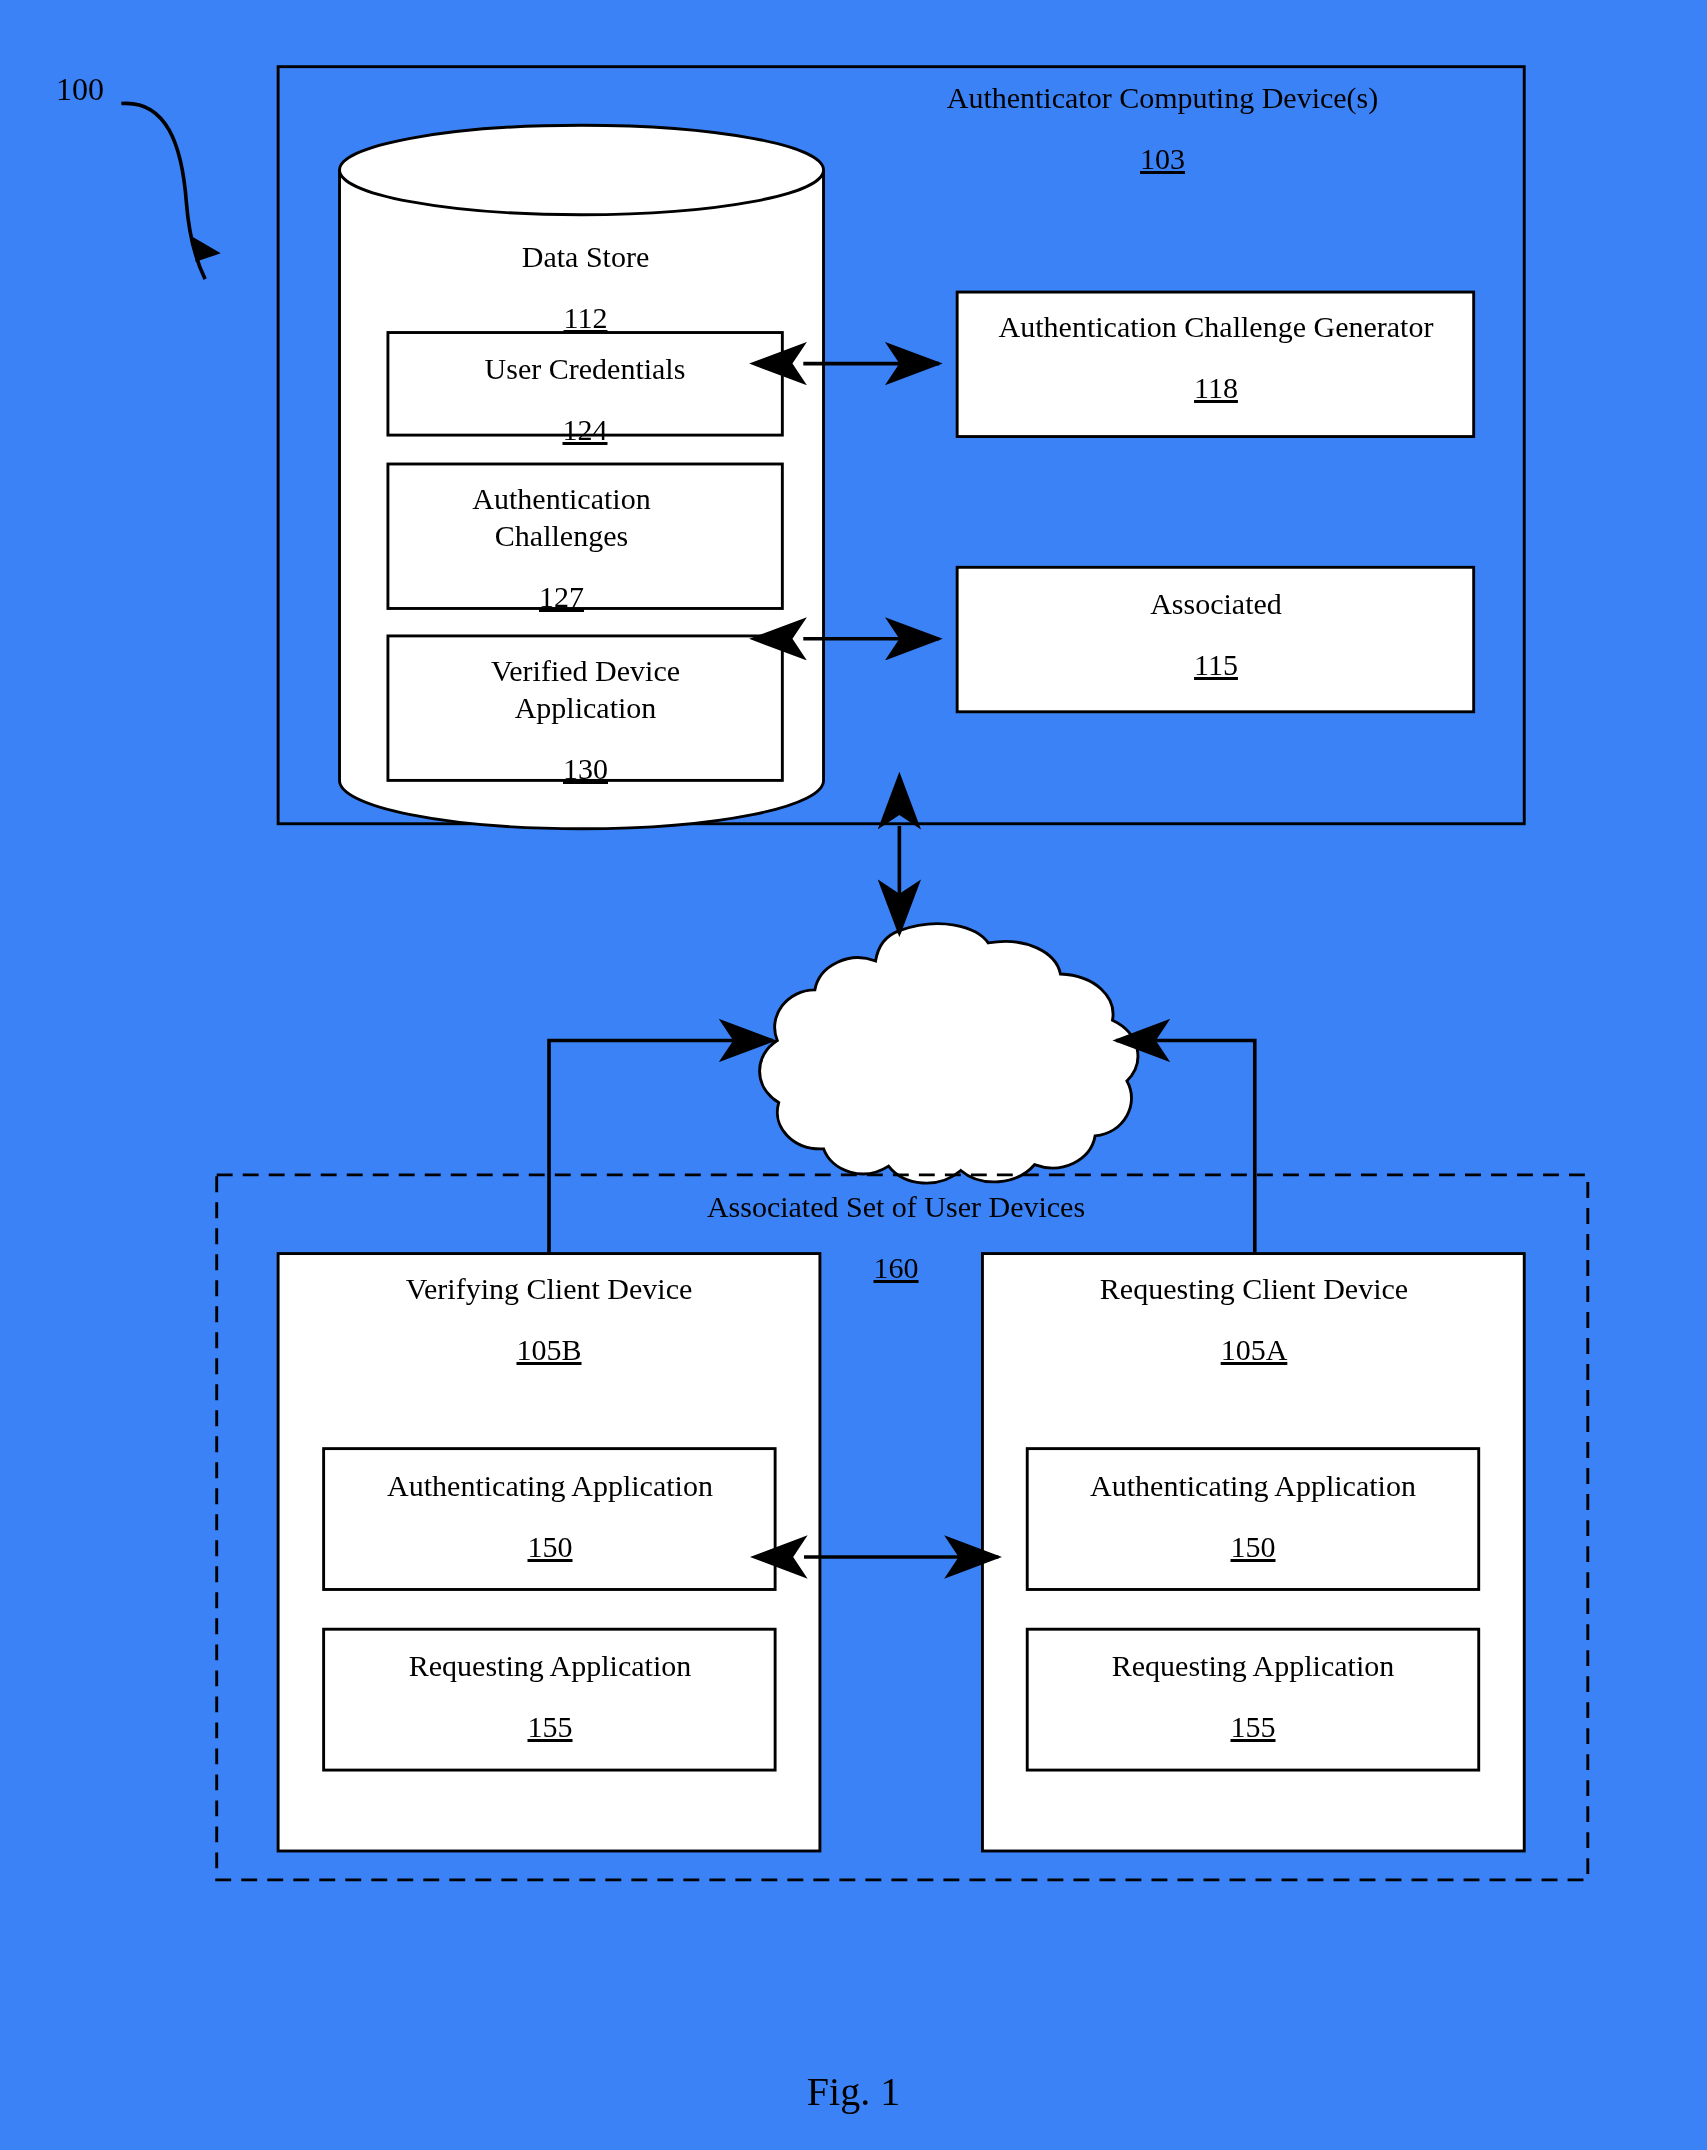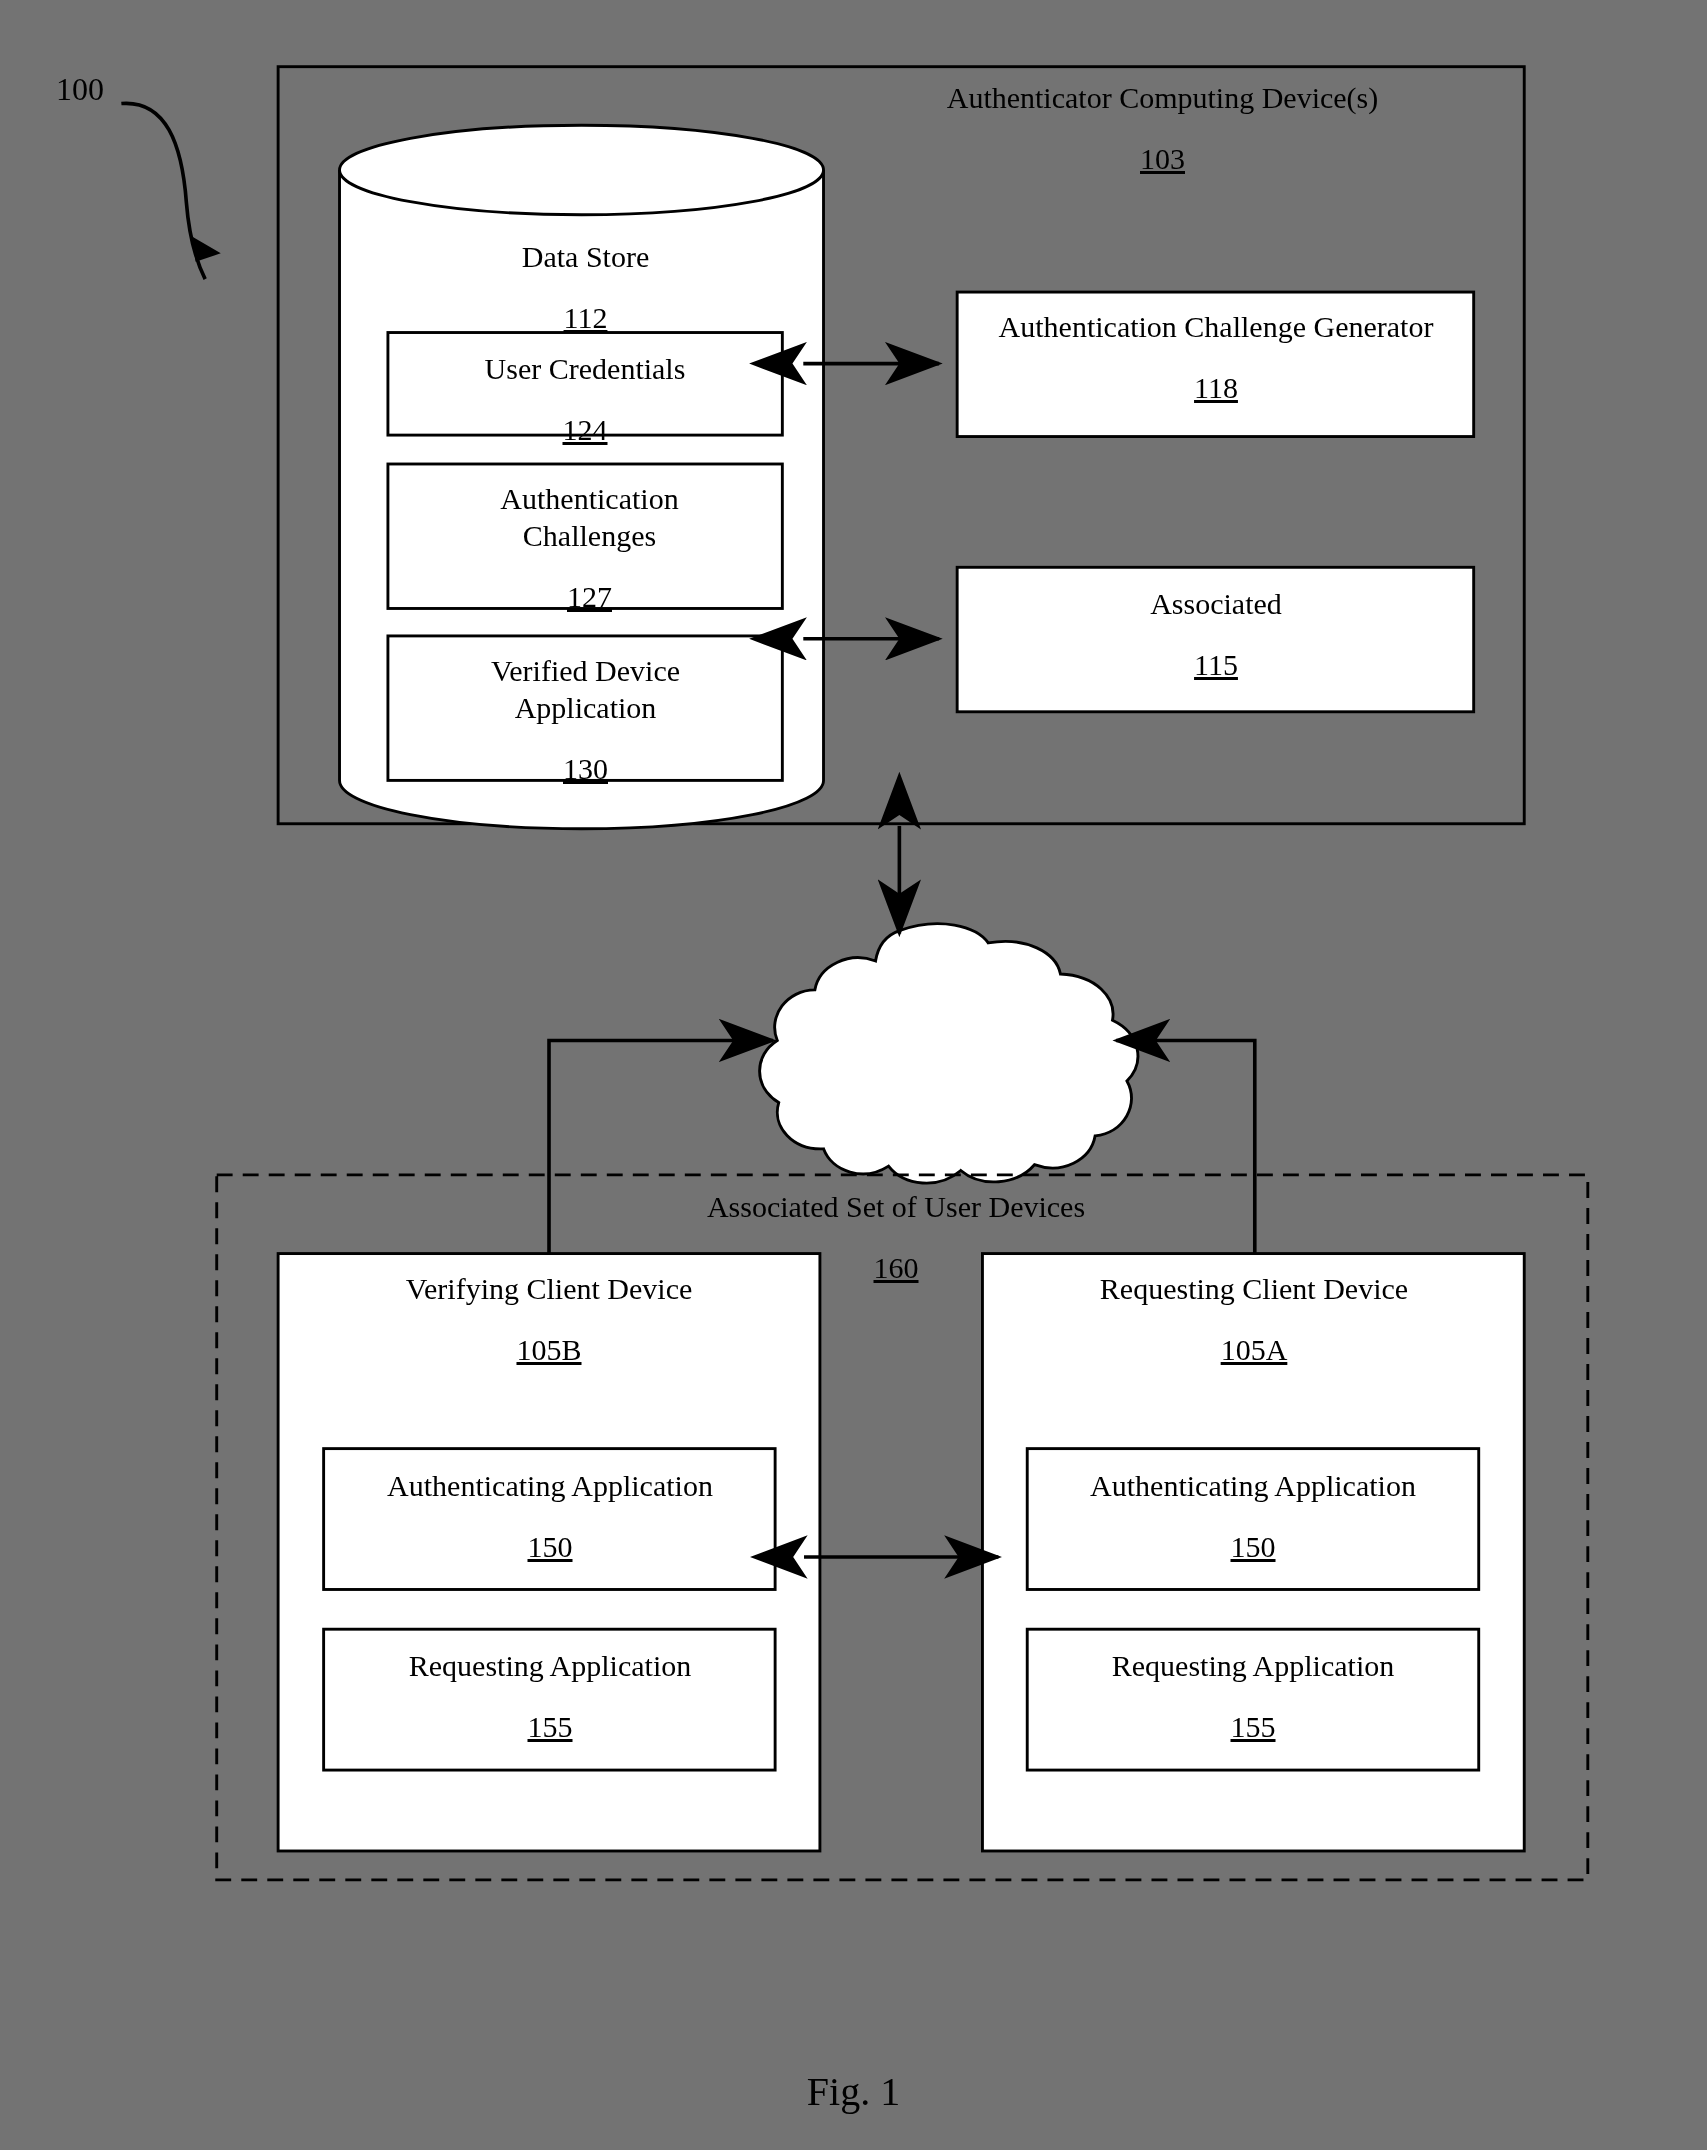--- a/index.html
+++ b/index.html
@@ -9,21 +9,21 @@
     background: #ffffff;
   }
   body {
     font-family: "Liberation Serif", "DejaVu Serif", serif;
     color: #000000;
   }
   #page {
     position: relative;
     width: 1707px;
     height: 2151px;
-    background: #737373;
+    background: #3b82f6;
     overflow: hidden;
   }
   .svg-layer {
     position: absolute;
     top: 0;
     left: 0;
     width: 1707px;
     height: 2151px;
     pointer-events: none;
   }
@@ -136,21 +136,21 @@
   <div class="boxtext" style="left:387px; top:238px; width:397px;">
     <span>Data Store</span>
     <span class="num">112</span>
   </div>
 
   <div class="boxtext" style="left:388px; top:350px; width:394px;">
     <span>User Credentials</span>
     <span class="num">124</span>
   </div>
 
-  <div class="boxtext" style="left:434px; top:480px; width:311px;">
+  <div class="boxtext" style="left:406px; top:480px; width:311px;">
     <span>Authentication Challenges</span>
     <span class="num">127</span>
   </div>
 
   <div class="boxtext" style="left:441px; top:652px; width:289px;">
     <span>Verified Device Application</span>
     <span class="num">130</span>
   </div>
 
   <div class="boxtext" style="left:972px; top:308px; width:488px;">

